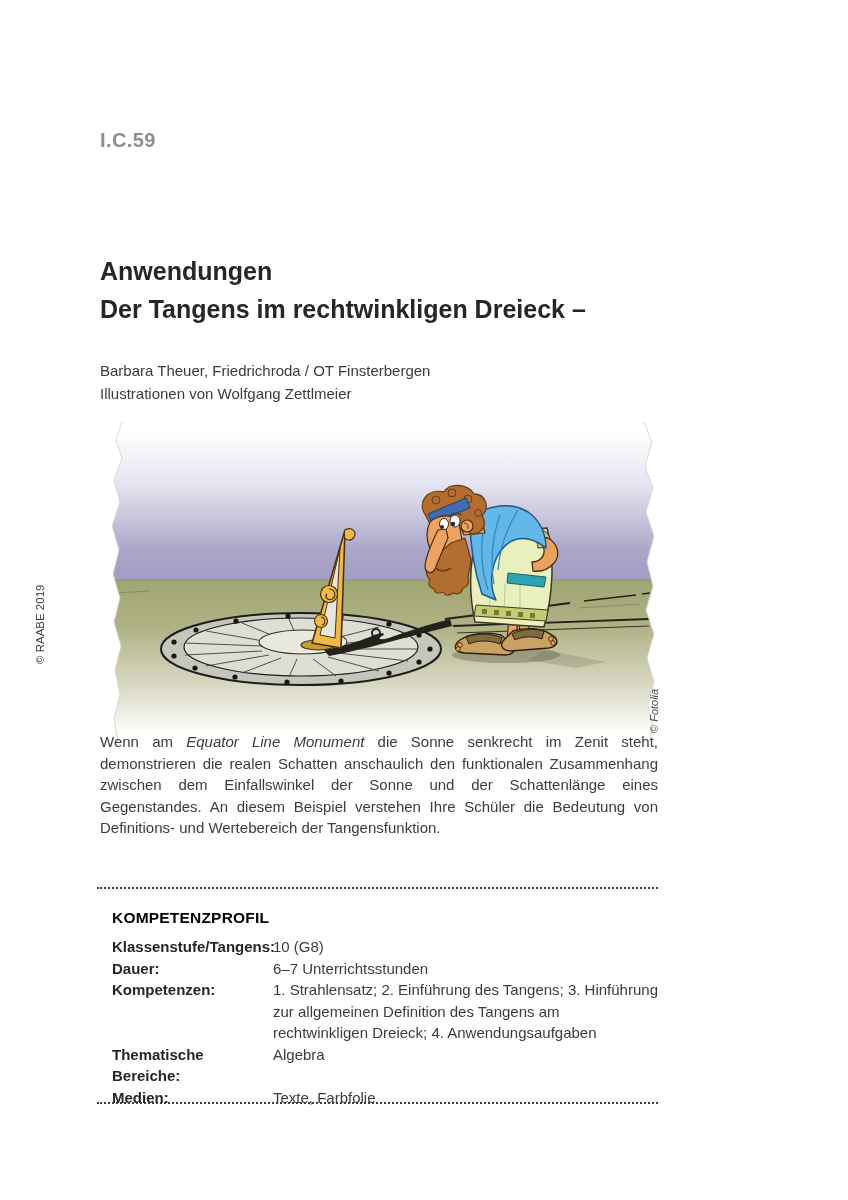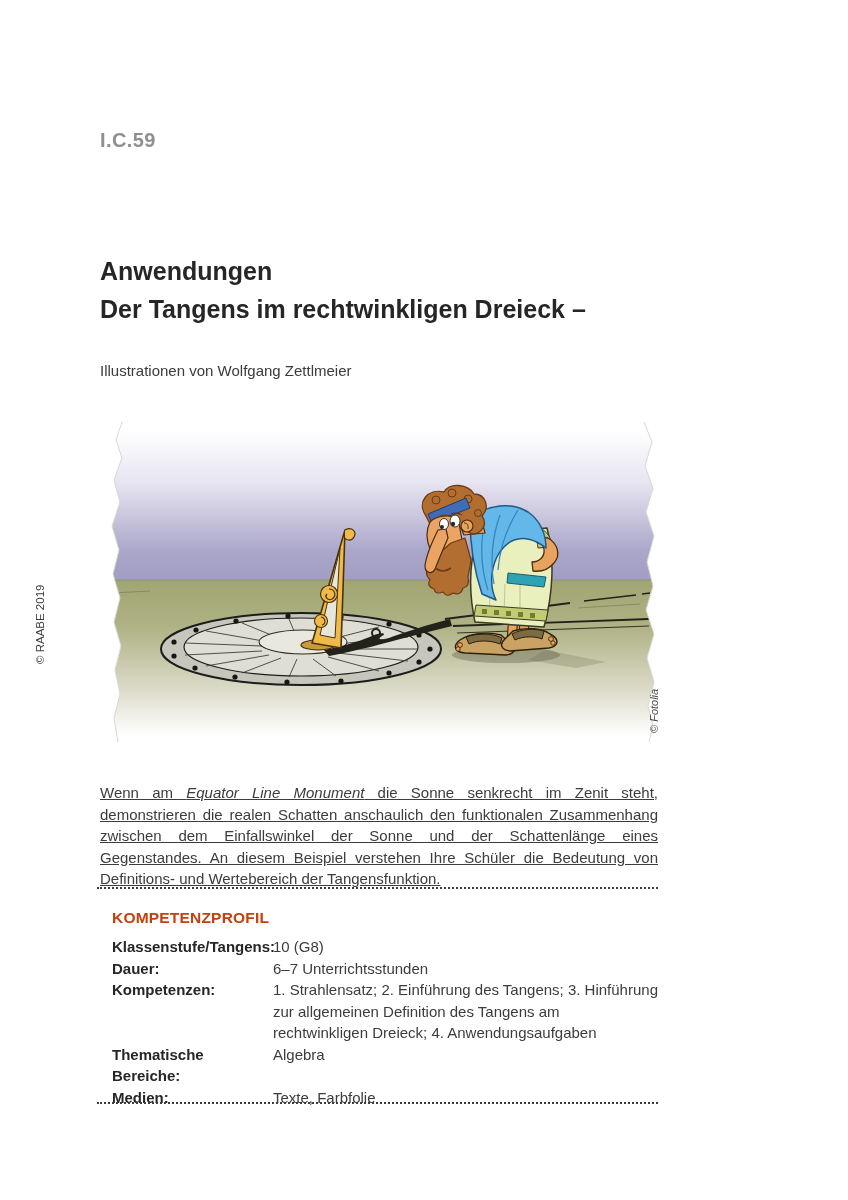--- a/index.html
+++ b/index.html
@@ -19,50 +19,51 @@
 
   .copy-left{position:absolute;left:34px;top:632px;transform-origin:0 0;
           transform:rotate(-90deg);font-size:11.5px;color:#3b3b3b;white-space:nowrap;}
   .credit{position:absolute;left:648px;top:701px;transform-origin:0 0;
           transform:rotate(-90deg);font-size:11px;font-style:italic;color:#4a4a4a;
           white-space:nowrap;}
 
   .figure{position:absolute;left:108px;top:390px;width:550px;height:320px;}
   .figure svg{display:block;}
 
-  .intro{position:absolute;left:100px;top:750px;width:558px;font-size:15px;
-          line-height:21.5px;color:#3c3c3c;text-align:justify;text-decoration:underline;}
+  .intro{position:absolute;left:100px;top:699px;width:558px;font-size:15px;
+          line-height:21.5px;color:#3c3c3c;text-align:justify;}
   .intro .it{font-style:italic;}
 
   .dotted-rule{position:absolute;left:97px;width:561px;height:0;
           border-top:2px dotted #3d3d3d;}
   .rule-top{top:855px;}
   .rule-bottom{top:1070px;}
 
   .profile-head{position:absolute;left:112px;top:877px;font-size:15.5px;
-          font-weight:700;color:#c2410c;letter-spacing:.2px;}
+          font-weight:700;color:#000000;letter-spacing:.2px;}
   .profile-table{position:absolute;left:112px;top:904px;width:546px;
           display:grid;grid-template-columns:161px 1fr;
           font-size:15px;line-height:21.5px;color:#3c3c3c;}
   .profile-table .lbl{font-weight:700;color:#262626;}
 </style>
 </head>
 <body>
 
 <div class="page">
 
   <div class="kicker">I.C.59</div>
 
 
   <div class="title">
     <div>Anwendungen</div>
     <div>Der Tangens im rechtwinkligen Dreieck –</div>
   </div>
 
   <div class="authors">
+    <div>Barbara Theuer, Friedrichroda / OT Finsterbergen</div>
     <div>Illustrationen von Wolfgang Zettlmeier</div>
   </div>
 
   <div class="copy-left">© RAABE 2019</div>
 
   <figure class="figure" style="margin:0;">
     <svg viewBox="0 0 550 320" width="550" height="320">
       <defs>
         <linearGradient id="sky" x1="0" y1="0" x2="0" y2="1">
           <stop offset="0" stop-color="#ffffff"></stop>

